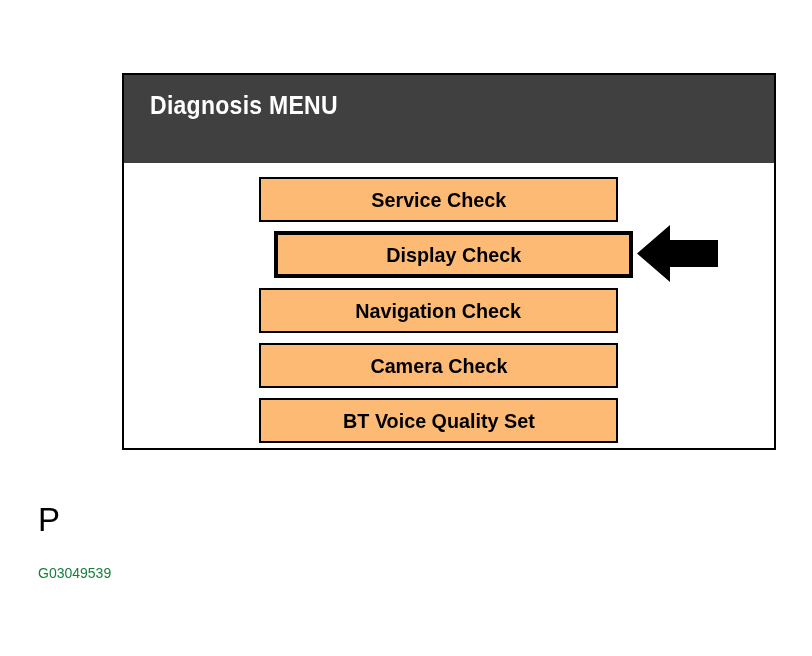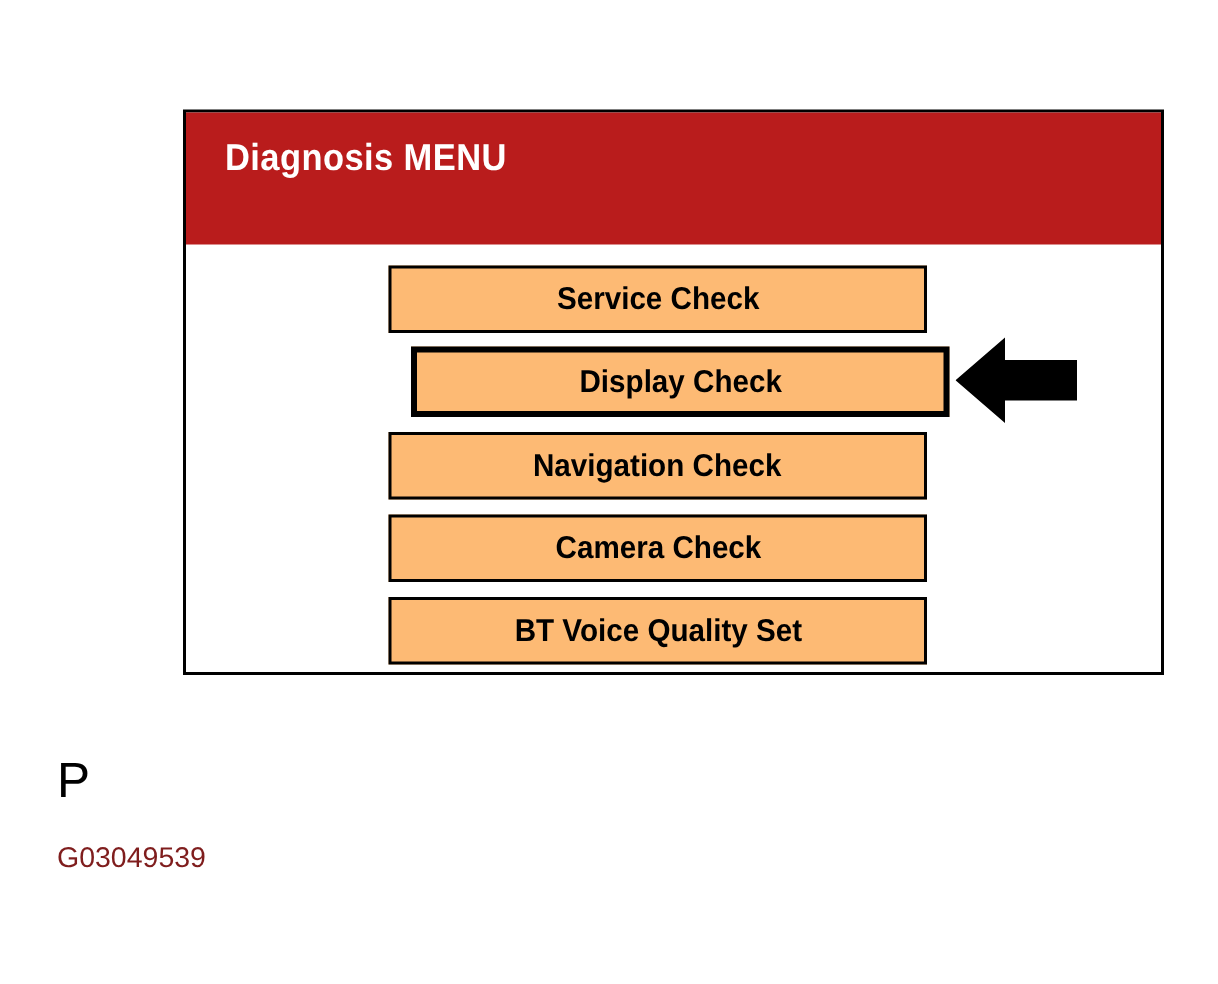--- a/index.html
+++ b/index.html
@@ -29,21 +29,21 @@
     border: 2px solid #000000;
   }
 
   
   #screen-titlebar {
     position: absolute;
     left: 0;
     top: 0;
     width: 100%;
     height: 88px;
-    background: #b91c1c;
+    background: #404040;
     box-sizing: border-box;
   }
   #screen-title {
     position: absolute;
     left: 26px;
     top: 16px;
     color: #ffffff;
     font-size: 25px;
     font-weight: bold;
     font-family: "Liberation Sans Narrow", "Liberation Sans", sans-serif;
@@ -110,22 +110,22 @@
     top: 500px;
   }
   #caption-letter {
     color: #000000;
     font-size: 33px;
     font-weight: normal;
     line-height: 40px;
     font-family: "Liberation Sans", sans-serif;
   }
   #caption-id {
-    color: #7f1d1d;
-    font-size: 19px;
+    color: #15803d;
+    font-size: 14px;
     font-weight: normal;
     line-height: 26px;
     margin-top: 20px;
     font-family: "Liberation Sans", sans-serif;
   }
 </style>
 </head>
 <body>
 
 <div id="device-screen">

